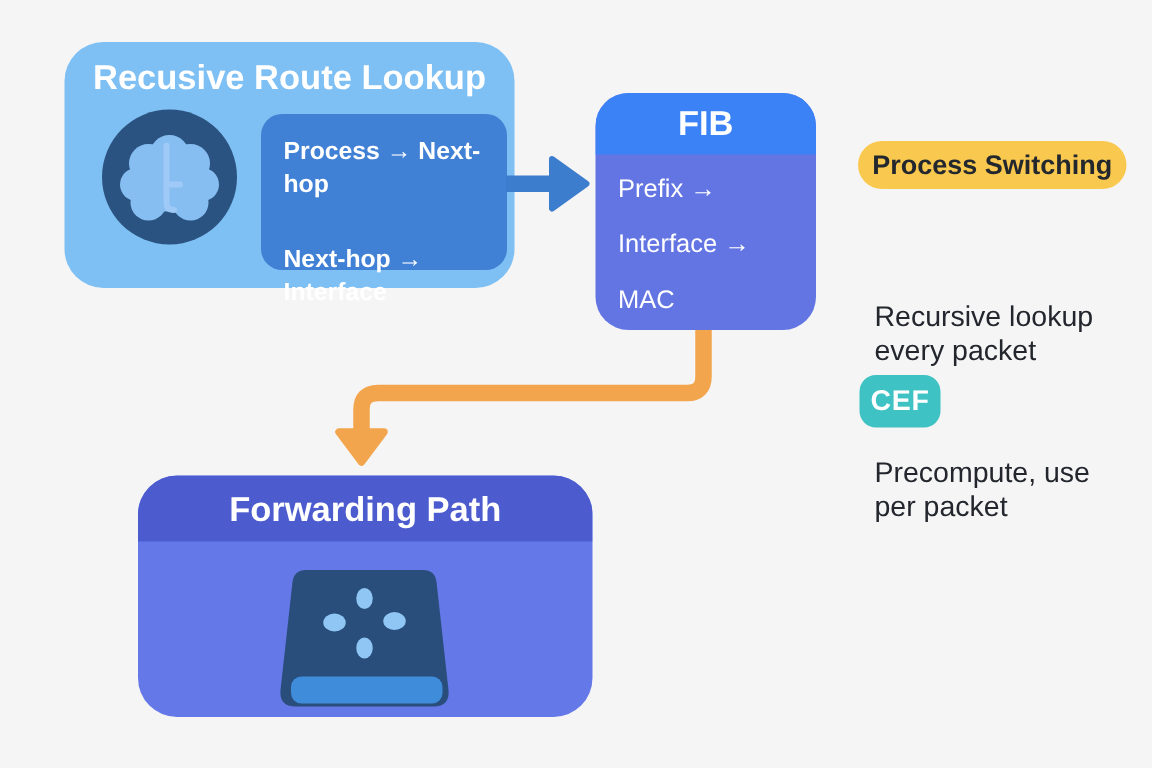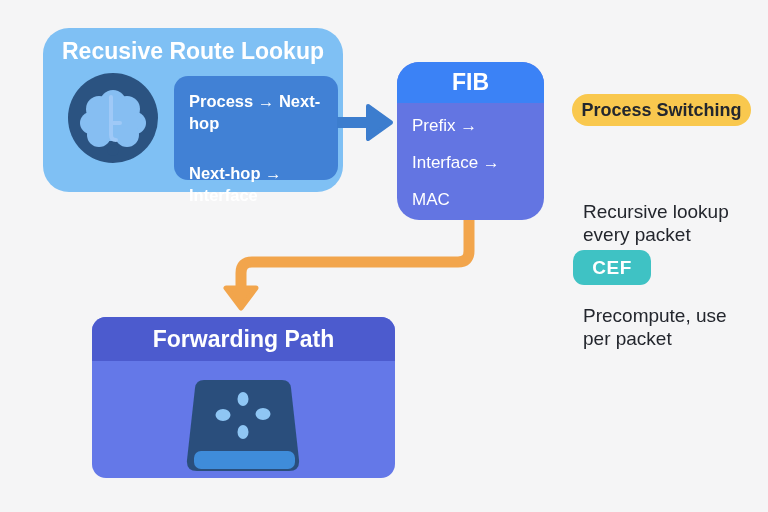--- a/index.html
+++ b/index.html
@@ -49,21 +49,21 @@
   }
   .fib-body { padding: 13px 0 0 15px; }
   .fib-row {
     font-size: 17px; font-weight: 400; line-height: 20px;
     color: #FFFFFF; margin-bottom: 17px;
   }
 
   
   .fwd-box {
     left: 92px; top: 317px; width: 303px; height: 161px;
-    background: #6478E8; border-radius: 14px; overflow: hidden;
+    background: #6478E8; border-radius: 26px; overflow: hidden;
   }
   .fwd-header {
     height: 44px; background: #4C5BCE;
     text-align: center; font-size: 23px; font-weight: 700; line-height: 44px;
     color: #FFFFFF;
   }
   .device-icon { position: absolute; left: 91px; top: 58px; }
 
   
   .blue-arrow   { left: 337px; top: 100px; }
@@ -72,21 +72,21 @@
   
   .badge {
     text-align: center; box-sizing: border-box;
   }
   .process-badge {
     left: 572px; top: 94px; width: 179px; height: 32px;
     background: #F9C84E; border-radius: 16px;
     font-size: 18px; font-weight: 600; line-height: 32px; color: #23272E;
   }
   .cef-badge {
-    left: 573px; top: 250px; width: 78px; height: 35px;
+    left: 573px; top: 250px; width: 54px; height: 35px;
     background: #3FC2C4; border-radius: 11px;
     font-size: 19px; font-weight: 700; line-height: 35px; color: #FFFFFF;
     letter-spacing: 0.5px;
   }
   .caption {
     margin: 0; color: #23262D;
     font-size: 19px; font-weight: 500; line-height: 23px;
     white-space: pre-line;
   }
   .caption-process { left: 583px; top: 152px; width: 180px; margin-top: 48px; }

